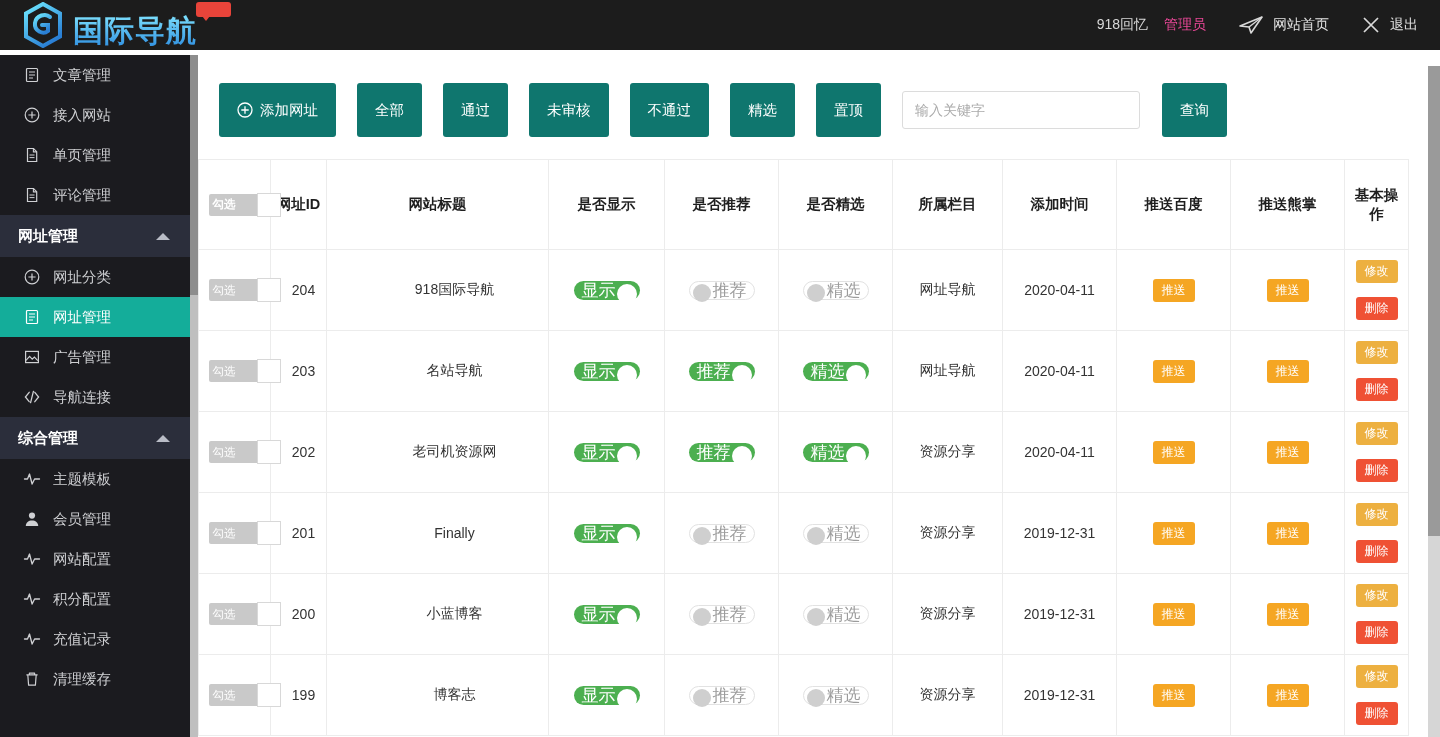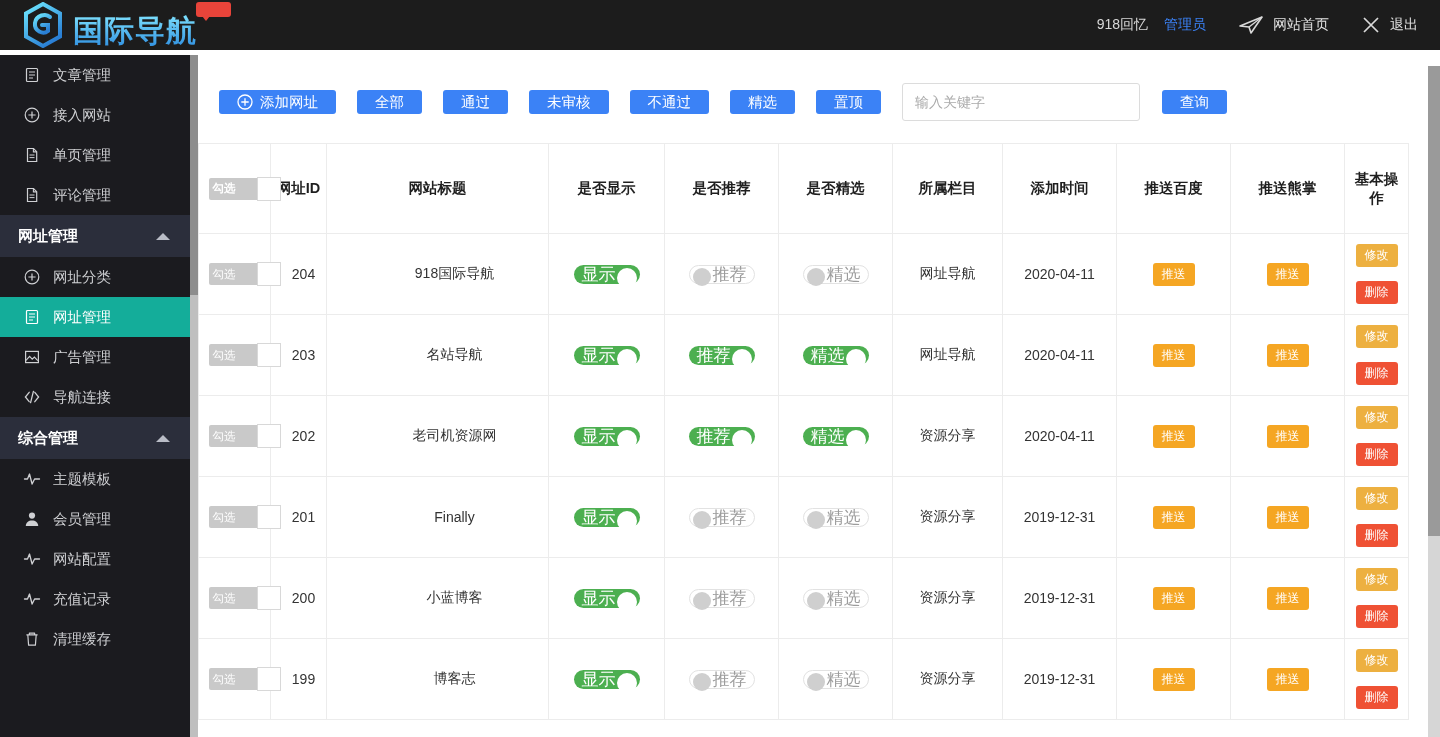--- a/index.html
+++ b/index.html
@@ -36,21 +36,21 @@
     content:""; position:absolute; left:6px; bottom:-4px;
     border-left:4px solid transparent; border-right:4px solid transparent;
     border-top:5px solid #e8443a;
   }
   .topright {
     margin-left: auto; display: flex; align-items: center;
     padding-right: 22px; color: #cfcfcf; font-size: 14px;
   }
   .topright .tr-item { display:flex; align-items:center; margin-left: 32px; }
   .tr-user { color: #d8d8d8; }
-  .tr-role { color: #3b82f6; margin-left: 16px; }
+  .tr-role { color: #ec4899; margin-left: 16px; }
   .tr-icon { margin-right: 9px; display:inline-flex; }
   .tr-link { color: #e2e2e2; }
 
   
   .sidebar {
     position: absolute; left: 0; top: 55px; width: 190px; height: 682px;
     background: #1b1b1f; overflow: hidden; z-index: 10;
   }
   .menu { padding-top: 0; }
   .menu-item {
@@ -82,22 +82,22 @@
   
   .content {
     position: absolute; left: 198px; top: 66px;
     width: 1230px; height: 671px;
     background: #fff; overflow: hidden;
   }
   .toolbar { display: flex; align-items: center; padding: 17px 0 0 21px; }
   .btn {
     background: #17a furniture; }
   .btn {
-    background: #3b82f6; color: #fff; border: none; border-radius: 3px;
-    height: 24px; padding: 0 18px; font-size: 14.5px; cursor: pointer;
+    background: #0f766e; color: #fff; border: none; border-radius: 3px;
+    height: 54px; padding: 0 18px; font-size: 14.5px; cursor: pointer;
     font-family: inherit; display: inline-flex; align-items: center;
     margin-right: 21px; white-space: nowrap;
   }
   .btn .plus-ico { margin-right: 7px; display: inline-flex; }
   .search-input {
     width: 238px; height: 38px; border: 1px solid #dcdcdc; border-radius: 3px;
     padding: 0 12px; font-size: 14px; color: #555; outline: none;
     font-family: inherit; margin-right: 22px;
   }
   .search-input::placeholder { color: #aaa; }
@@ -320,20 +320,28 @@
           </span>
           <span>会员管理</span>
         </div>
         <div class="menu-item">
           <span class="mi-icon">
             <svg width="18" height="18" viewBox="0 0 18 18">
               <path d="M1.5 9h3l2-5 2.6 10L11.6 9h4.9" fill="none" stroke="currentColor" stroke-width="1.3" stroke-linecap="round" stroke-linejoin="round"></path>
             </svg>
           </span>
           <span>网站配置</span>
+        </div>
+        <div class="menu-item">
+          <span class="mi-icon">
+            <svg width="18" height="18" viewBox="0 0 18 18">
+              <path d="M1.5 9h3l2-5 2.6 10L11.6 9h4.9" fill="none" stroke="currentColor" stroke-width="1.3" stroke-linecap="round" stroke-linejoin="round"></path>
+            </svg>
+          </span>
+          <span>积分配置</span>
         </div>
         <div class="menu-item">
           <span class="mi-icon">
             <svg width="18" height="18" viewBox="0 0 18 18">
               <path d="M1.5 9h3l2-5 2.6 10L11.6 9h4.9" fill="none" stroke="currentColor" stroke-width="1.3" stroke-linecap="round" stroke-linejoin="round"></path>
             </svg>
           </span>
           <span>充值记录</span>
         </div>
         <div class="menu-item">

